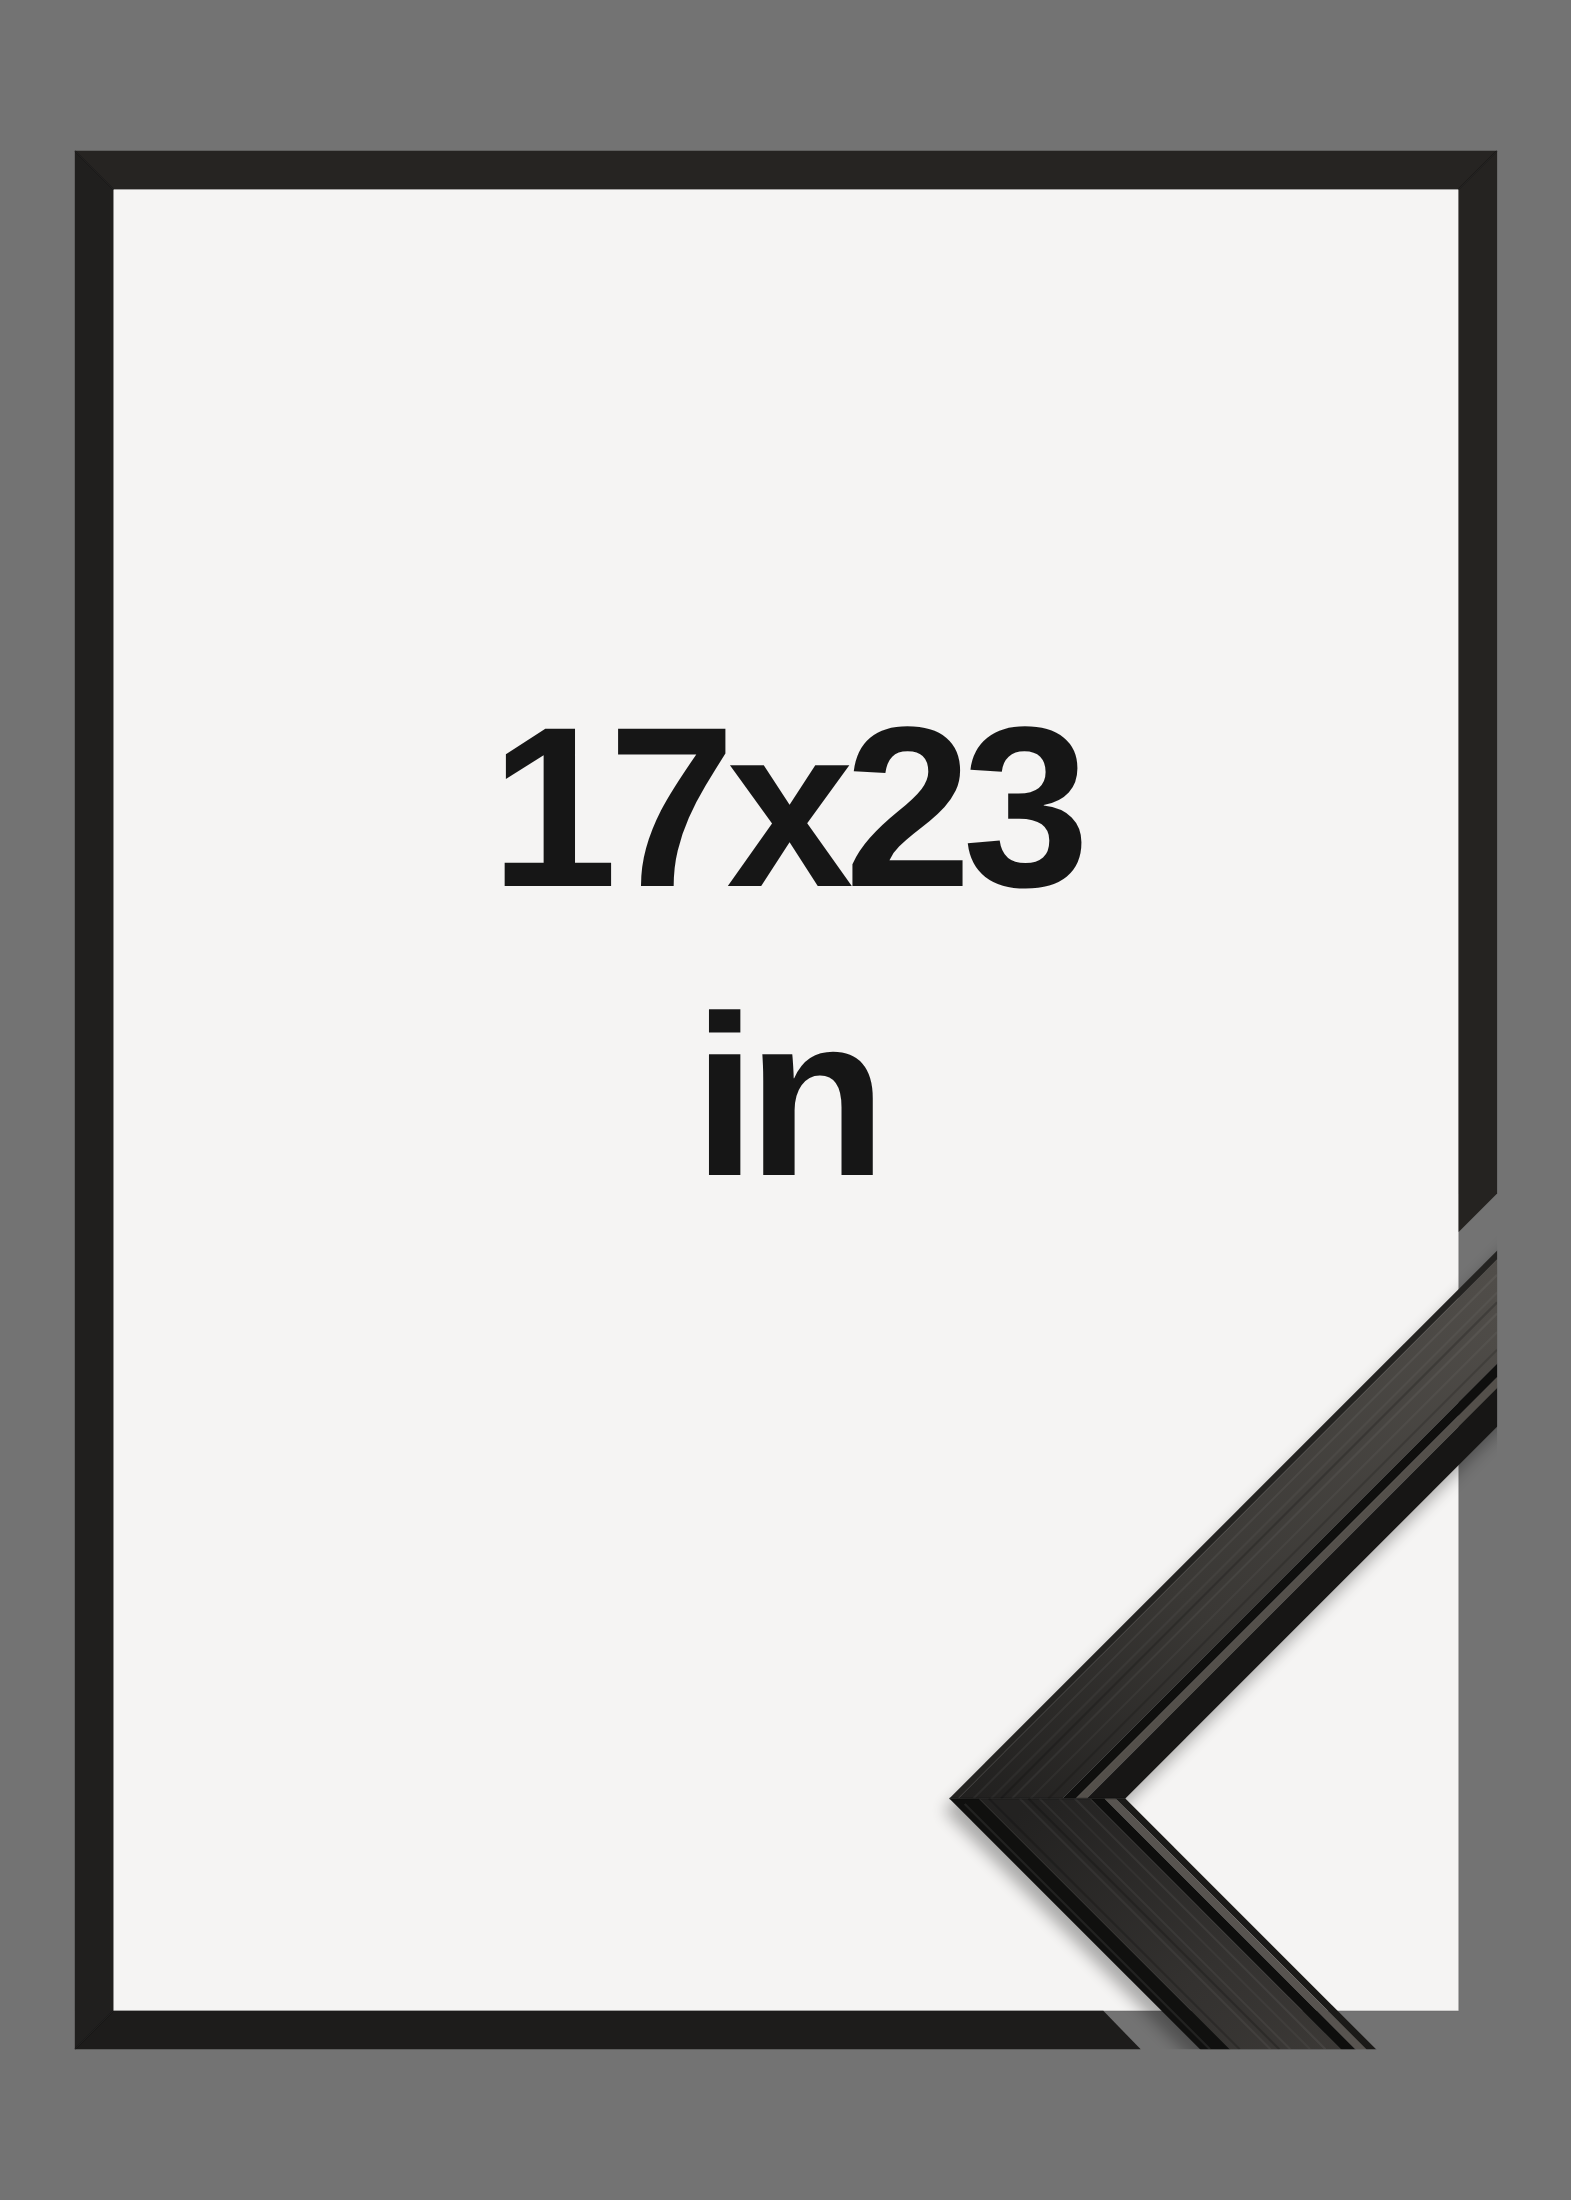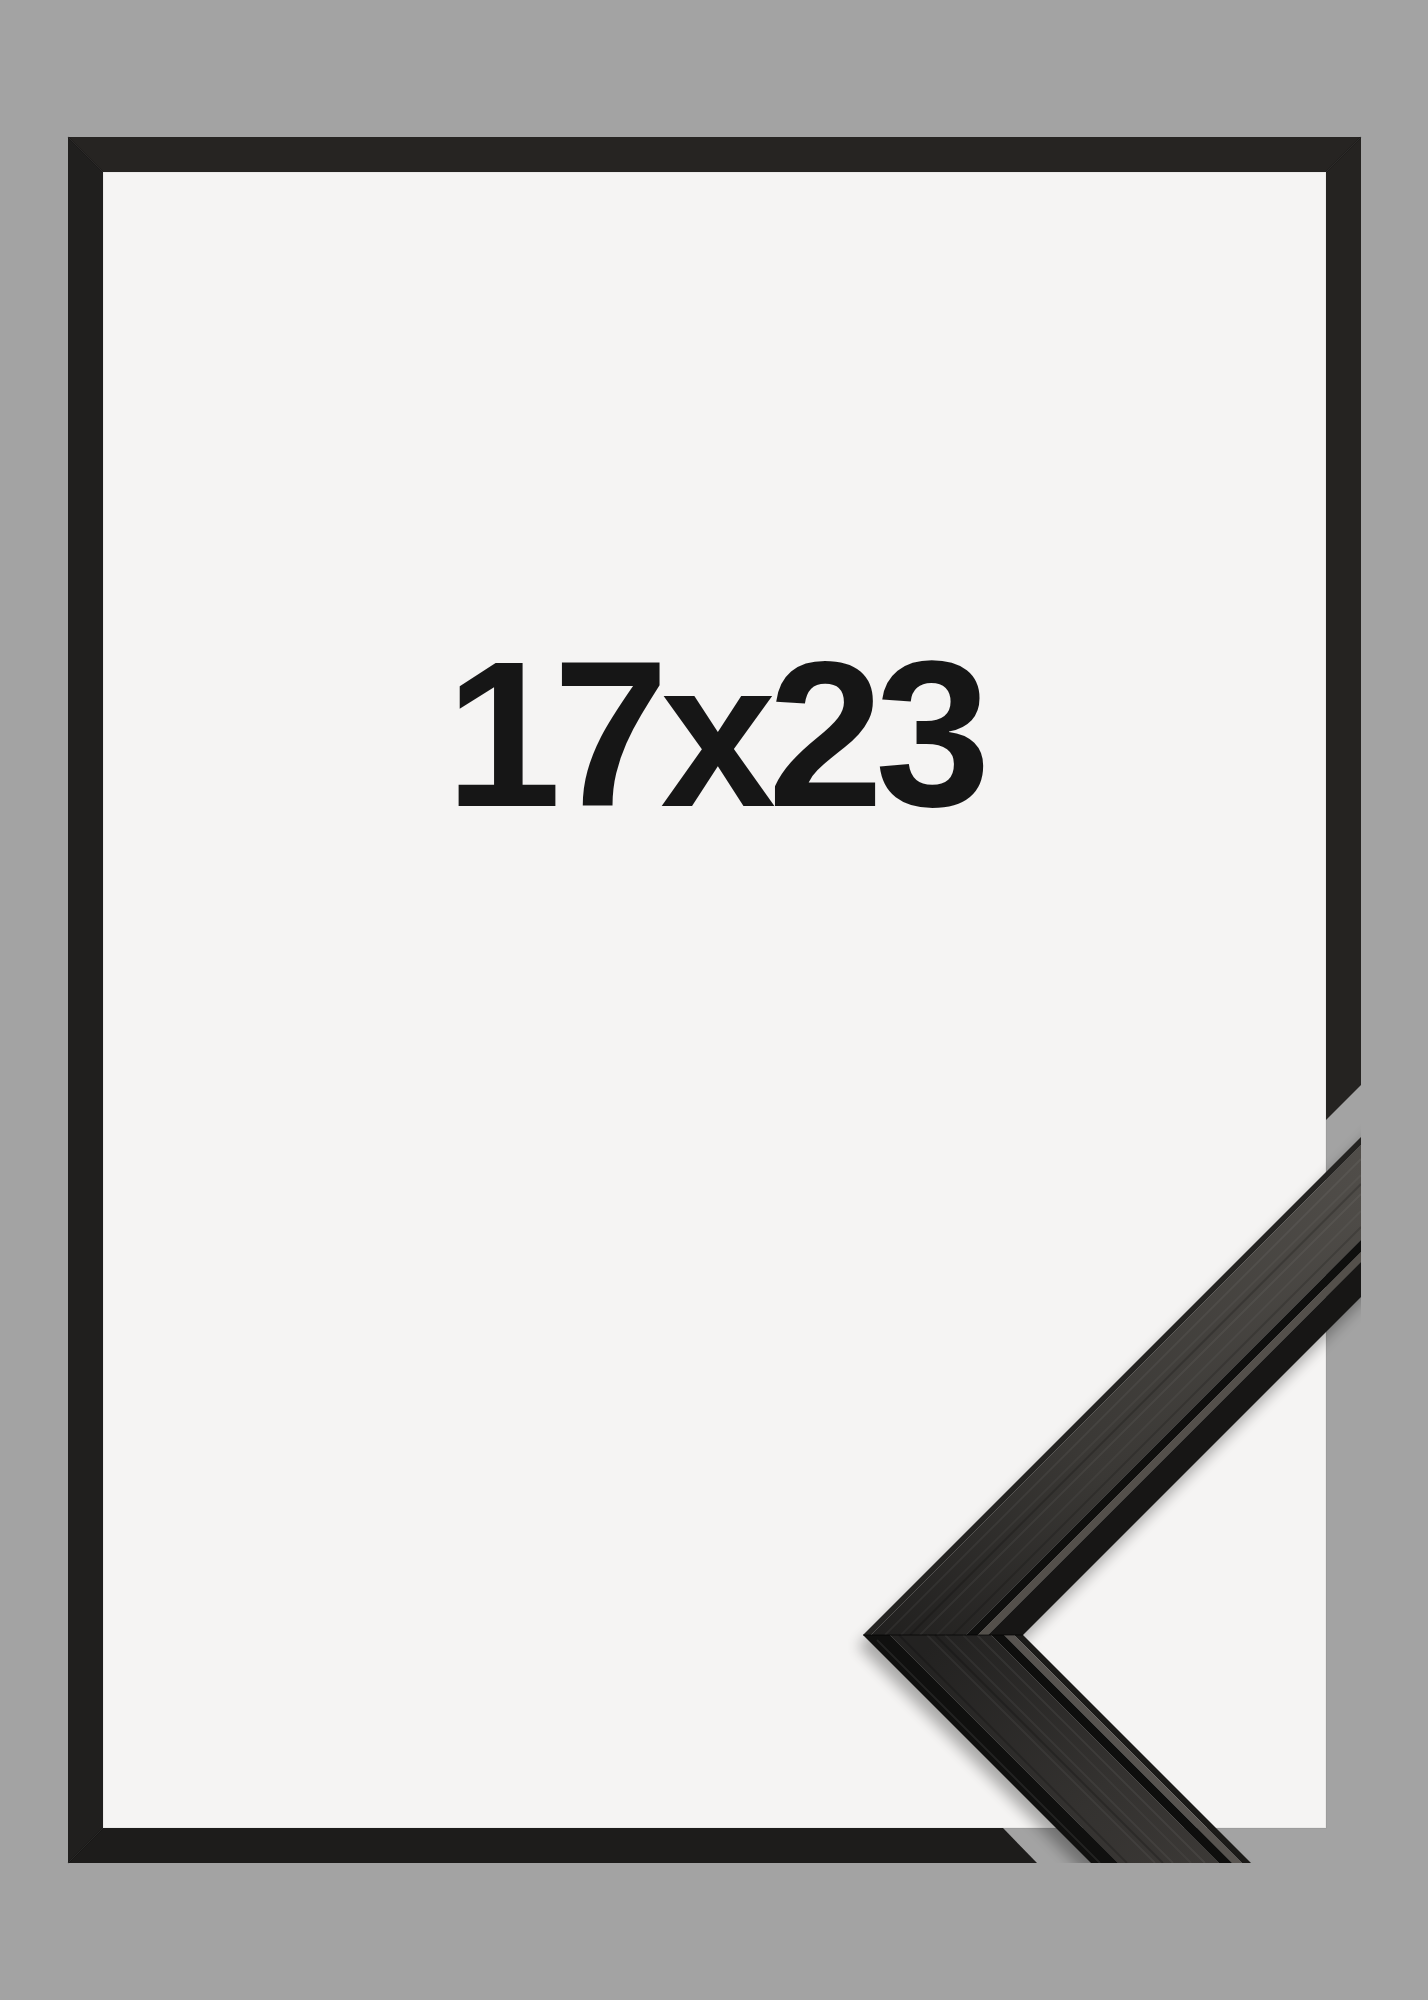--- a/index.html
+++ b/index.html
@@ -7,21 +7,21 @@
     padding: 0;
     width: 1428px;
     height: 2000px;
     overflow: hidden;
     background: #f1f1f0;
   }
   .stage {
     position: relative;
     width: 1428px;
     height: 2000px;
-    background: #a3a3a3;
+    background: #737373;
     font-family: "Liberation Sans", sans-serif;
     text-decoration: underline;
   }
   .stage svg {
     position: absolute;
     left: 0;
     top: 0;
     width: 1428px;
     height: 2000px;
     display: block;
@@ -119,14 +119,15 @@
           <line x1="899" y1="1635" x2="1127" y2="1863" stroke="rgba(0,0,0,0.18)"></line>
           <line x1="877" y1="1640" x2="1100" y2="1863" stroke="rgba(255,255,255,0.08)"></line>
         </g>
       </g>
 
       <line x1="863" y1="1635" x2="1023" y2="1635" stroke="rgba(0,0,0,0.45)" stroke-width="1.4"></line>
     </g>
   </svg>
 
   <div class="size-text">17x23</div>
+  <div class="unit-text">in</div>
 
 </div>
 
 </body></html>

